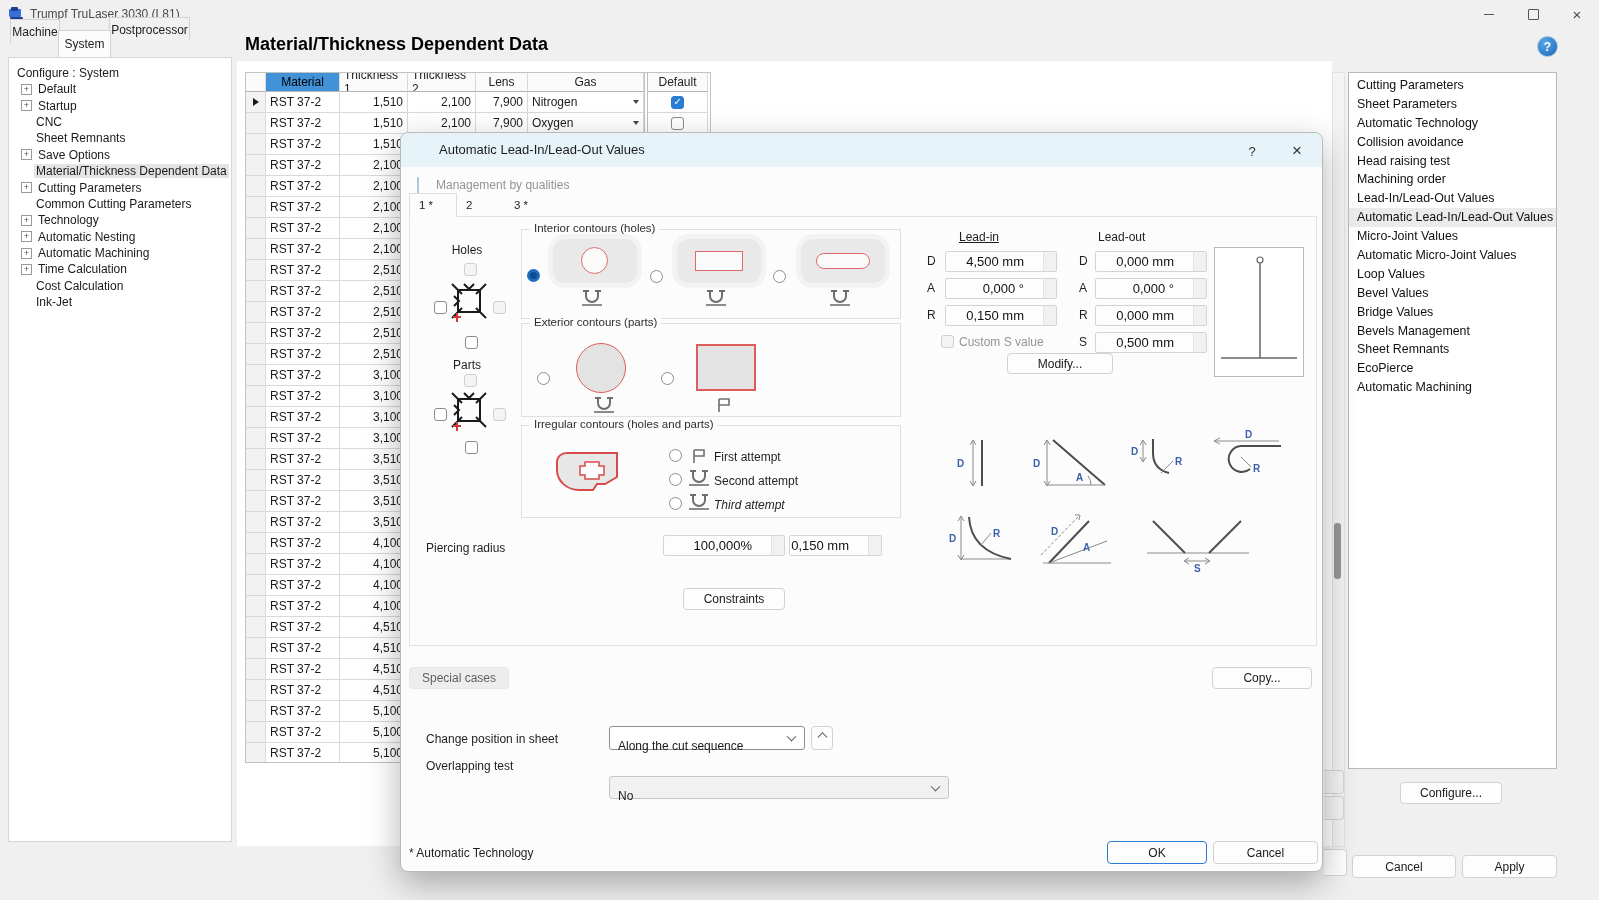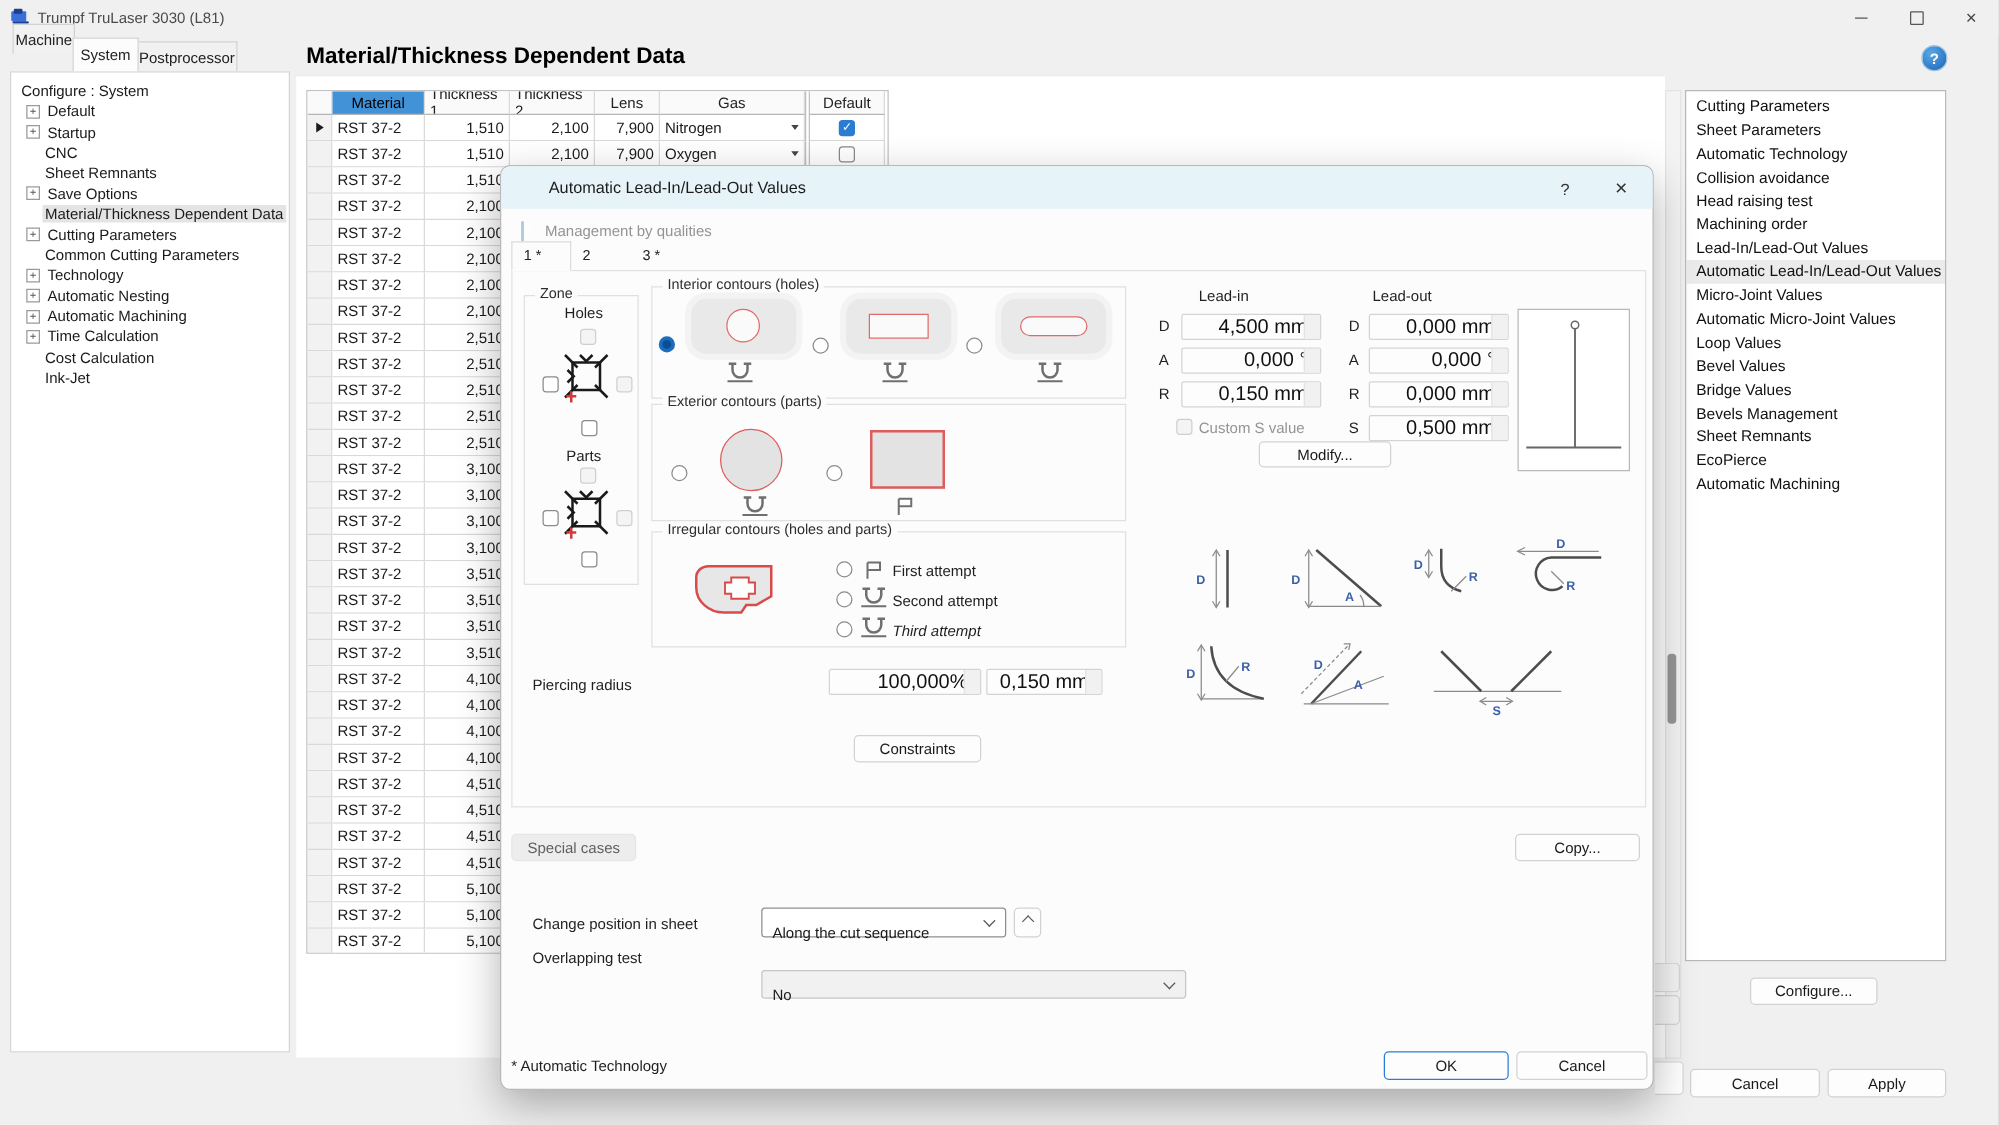--- a/index.html
+++ b/index.html
@@ -64,21 +64,21 @@
        border:1px solid #d2d2d2;border-radius:4px;font-size:12px;color:#1a1a1a;box-sizing:border-box;}
   .btn.primary{border:1px solid #2b7cd3;}
   .btn.flat{background:#ededed;border:1px solid #e6e6e6;color:#5f5f5f;}
   .combo{position:absolute;background:#fff;border:1px solid #8f8f8f;border-radius:3px;display:flex;
          align-items:center;padding:16px 22px 0 8px;font-size:12px;box-sizing:border-box;}
   .combo.gray{background:#f1f1f1;border-color:#c6c6c6;margin-top:24px;}
   .chev{position:absolute;right:9px;top:50%;width:6px;height:6px;border-right:1.4px solid #5a5a5a;
         border-bottom:1.4px solid #5a5a5a;transform:translateY(-70%) rotate(45deg);}
   .chev.up{transform:translateY(-20%) rotate(225deg);}
   .field{position:absolute;height:21px;background:#fdfdfd;border:1px solid #d4d4d4;border-radius:2px;display:flex;
-         align-items:center;justify-content:flex-end;padding-right:10px;font-size:16px;color:#111;box-sizing:border-box;}
+         align-items:center;justify-content:flex-end;padding-right:32px;font-size:13px;color:#111;box-sizing:border-box;}
   .field::after{content:"";position:absolute;right:0;top:0;bottom:0;width:12px;background:#f1f1f1;border-left:1px solid #e3e3e3;}
   
   #rlist{position:absolute;left:1348px;top:72px;width:209px;height:697px;background:#fff;border:1px solid #b9b9b9;
          padding-top:3px;box-sizing:border-box;}
   .ritem{height:18.9px;line-height:18.9px;padding-left:8px;font-size:12.4px;color:#111;white-space:nowrap;overflow:hidden;}
   .ritem.selected{background:#ebebeb;}
   .vscroll{position:absolute;left:1332px;top:72px;width:11px;height:773px;background:#f3f3f3;border:1px solid #e3e3e3;}
   .vthumb{position:absolute;left:1px;width:7px;top:450px;height:56px;background:#969696;border-radius:3px;}
   
   .dialog{position:absolute;left:400px;top:132px;width:923px;height:740px;background:#fcfcfc;border:1px solid #b9b9b9;
@@ -131,21 +131,21 @@
     <div class="wc" style="right:44px;">
         <span class="maxi"></span>
       </div>
     <div class="wc" style="right:0;">
         <span class="closex">×</span>
       </div>
   </div>
 
   <div class="toptab" style="left:10px;top:19px;width:48px;height:23px;">Machine</div>
   <div class="toptab active" style="left:58px;top:30px;width:51px;height:26px;">System</div>
-  <div class="toptab" style="left:109px;top:33px;width:79px;height:23px;">Postprocessor</div>
+  <div class="toptab" style="left:109px;top:17px;width:79px;height:23px;">Postprocessor</div>
 
   <div class="pagetitle">Material/Thickness Dependent Data</div>
   <div class="helpicon">?</div>
 
   <div class="mainbg"></div>
 
   <div class="leftpanel">
     <div id="tree">
       <div class="troot">Configure : System</div>
     <div class="titem">
@@ -582,23 +582,20 @@
     <span class="cb checked disabled" style="left:16px;top:45px;"></span>
     <span class="dlabel gray" style="left:35px;top:45px;">Management by qualities</span>
 
     <div class="dtab active" style="left:8px;">1 *</div>
     <div class="dtab" style="left:56px;">2</div>
     <div class="dtab" style="left:104px;">3 *</div>
 
     <div class="contentbox"></div>
 
     
-    <div class="gbox" style="left:18px;top:103px;width:92px;height:232px;">
-      <span class="glabel">Zone</span>
-    </div>
     <span class="dlabel" style="left:46px;top:110px;width:40px;text-align:center;">Holes</span>
     <span class="cb disabled" style="left:63px;top:130px;"></span>
     <svg class="abs" style="left:48px;top:148px;" width="40" height="42" viewBox="0 0 40 42">
       <rect x="9" y="9" width="22" height="22" fill="none" stroke="#1a1a1a" stroke-width="2"></rect>
       <line x1="3" y1="3" x2="13" y2="13" stroke="#1a1a1a" stroke-width="2"></line>
       <line x1="27" y1="13" x2="37" y2="3" stroke="#1a1a1a" stroke-width="2"></line>
       <line x1="3" y1="37" x2="13" y2="27" stroke="#1a1a1a" stroke-width="2"></line>
       <line x1="27" y1="27" x2="37" y2="37" stroke="#1a1a1a" stroke-width="2"></line>
       <path d="M15 3 L20 8 L25 3" fill="none" stroke="#1a1a1a" stroke-width="2"></path>
       <path d="M5 15 L10 20 L5 25" fill="none" stroke="#1a1a1a" stroke-width="2"></path>
@@ -705,21 +702,21 @@
     <span class="dlabel" style="left:313px;top:365px;font-style:italic;">Third attempt</span>
 
     
     <span class="dlabel" style="left:25px;top:408px;">Piercing radius</span>
     <div class="field" style="left:262px;top:402px;width:122px;">100,000%</div>
     <div class="field" style="left:388px;top:402px;width:93px;">0,150 mm</div>
 
     <div class="btn" style="left:282px;top:455px;width:102px;height:22px;">Constraints</div>
 
     
-    <span class="dlabel" style="left:558px;top:97px;">Lead-in</span>
+    <span class="dlabel" style="left:558px;top:97px;text-decoration:underline;">Lead-in</span>
     <span class="dlabel" style="left:697px;top:97px;">Lead-out</span>
     <span class="dlabel" style="left:526px;top:121px;">D</span>
     <div class="field" style="left:544px;top:118px;width:112px;">4,500 mm</div>
     <span class="dlabel" style="left:526px;top:148px;">A</span>
     <div class="field" style="left:544px;top:145px;width:112px;">0,000 °</div>
     <span class="dlabel" style="left:526px;top:175px;">R</span>
     <div class="field" style="left:544px;top:172px;width:112px;">0,150 mm</div>
     <span class="dlabel" style="left:678px;top:121px;">D</span>
     <div class="field" style="left:694px;top:118px;width:112px;">0,000 mm</div>
     <span class="dlabel" style="left:678px;top:148px;">A</span>

